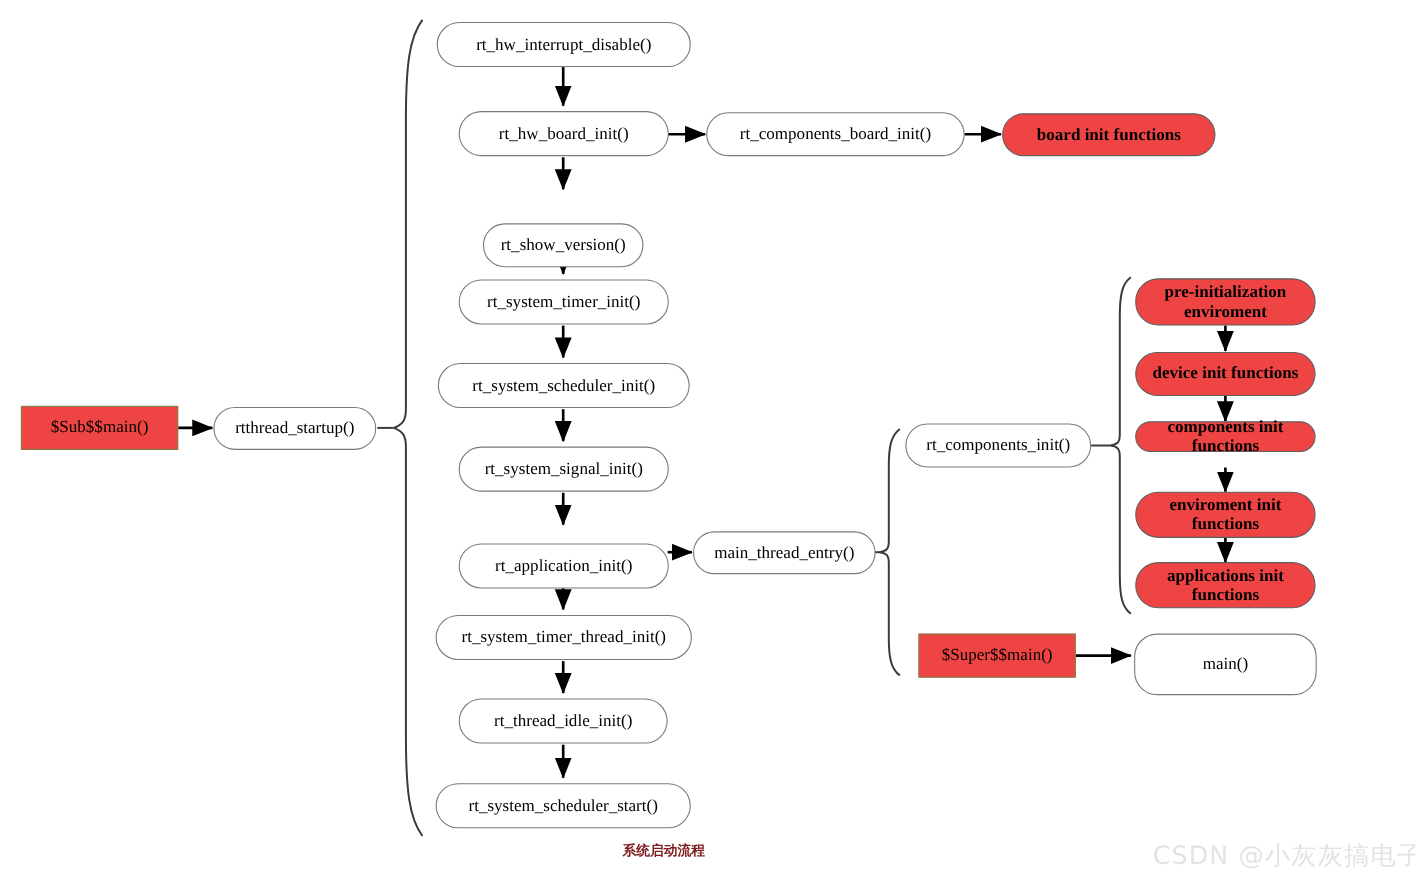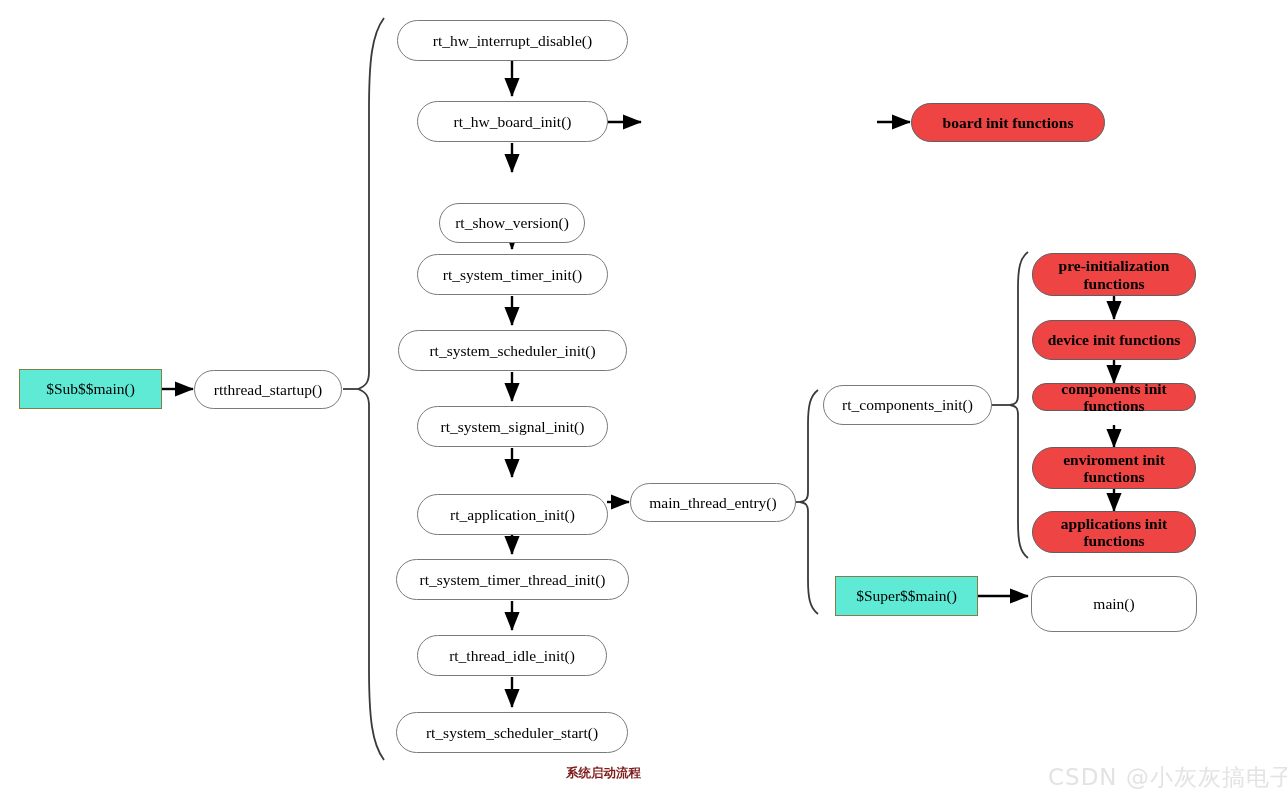--- a/index.html
+++ b/index.html
@@ -39,21 +39,21 @@
     padding: 2px 6px;
     white-space: pre-line;
     z-index: 3;
   }
   .node.blue {
     background: #ef4444;
     border: 1.3px solid #5f5f5f;
     font-weight: bold;
   }
   .node.yellow {
-    background: #5eead4;
+    background: #ef4444;
     border: 1.4px solid #7f7f46;
     border-radius: 0;
   }
   .caption {
     position: absolute;
     font-family: "DejaVu Sans", "Liberation Sans", sans-serif;
     font-size: 12.5px;
     font-weight: bold;
     color: #7f1d1d;
     white-space: nowrap;
@@ -129,20 +129,21 @@
   </svg>
 
   <div class="node yellow" style="left:19px; top:369px; width:143px; height:40px;">$Sub$$main()</div>
 
   <div class="node" style="left:194px; top:370px; width:148px; height:39px;">rtthread_startup()</div>
 
   <div class="node" style="left:397px; top:20px; width:231px; height:41px;">rt_hw_interrupt_disable()</div>
 
   <div class="node" style="left:417px; top:101px; width:191px; height:41px;">rt_hw_board_init()</div>
 
+  <div class="node" style="left:642px; top:102px; width:235px; height:40px;">rt_components_board_init()</div>
 
   <div class="node blue" style="left:911px; top:103px; width:194px; height:39px;">board init functions</div>
 
   <div class="node" style="left:439px; top:178px; width:146px; height:40px;margin-top:25px;">rt_show_version()</div>
 
   <div class="node" style="left:417px; top:254px; width:191px; height:41px;">rt_system_timer_init()</div>
 
   <div class="node" style="left:398px; top:330px; width:229px; height:41px;">rt_system_scheduler_init()</div>
 
   <div class="node" style="left:417px; top:406px; width:191px; height:41px;">rt_system_signal_init()</div>
@@ -153,21 +154,21 @@
 
   <div class="node" style="left:396px; top:559px; width:233px; height:41px;">rt_system_timer_thread_init()</div>
 
   <div class="node" style="left:417px; top:635px; width:190px; height:41px;">rt_thread_idle_init()</div>
 
   <div class="node" style="left:396px; top:712px; width:232px; height:41px;">rt_system_scheduler_start()</div>
 
   <div class="node" style="left:823px; top:385px; width:169px; height:40px;">rt_components_init()</div>
 
   <div class="node blue" style="left:1032px; top:253px; width:164px; height:43px;">pre-initialization
-functions</div>
+enviroment</div>
 
   <div class="node blue" style="left:1032px; top:320px; width:164px; height:40px;text-align:right;">device init functions</div>
 
   <div class="node blue" style="left:1032px; top:383px; width:164px; height:28px;">components init
 functions</div>
 
   <div class="node blue" style="left:1032px; top:447px; width:164px; height:42px;">enviroment init
 functions</div>
 
   <div class="node blue" style="left:1032px; top:511px; width:164px; height:42px;">applications init

